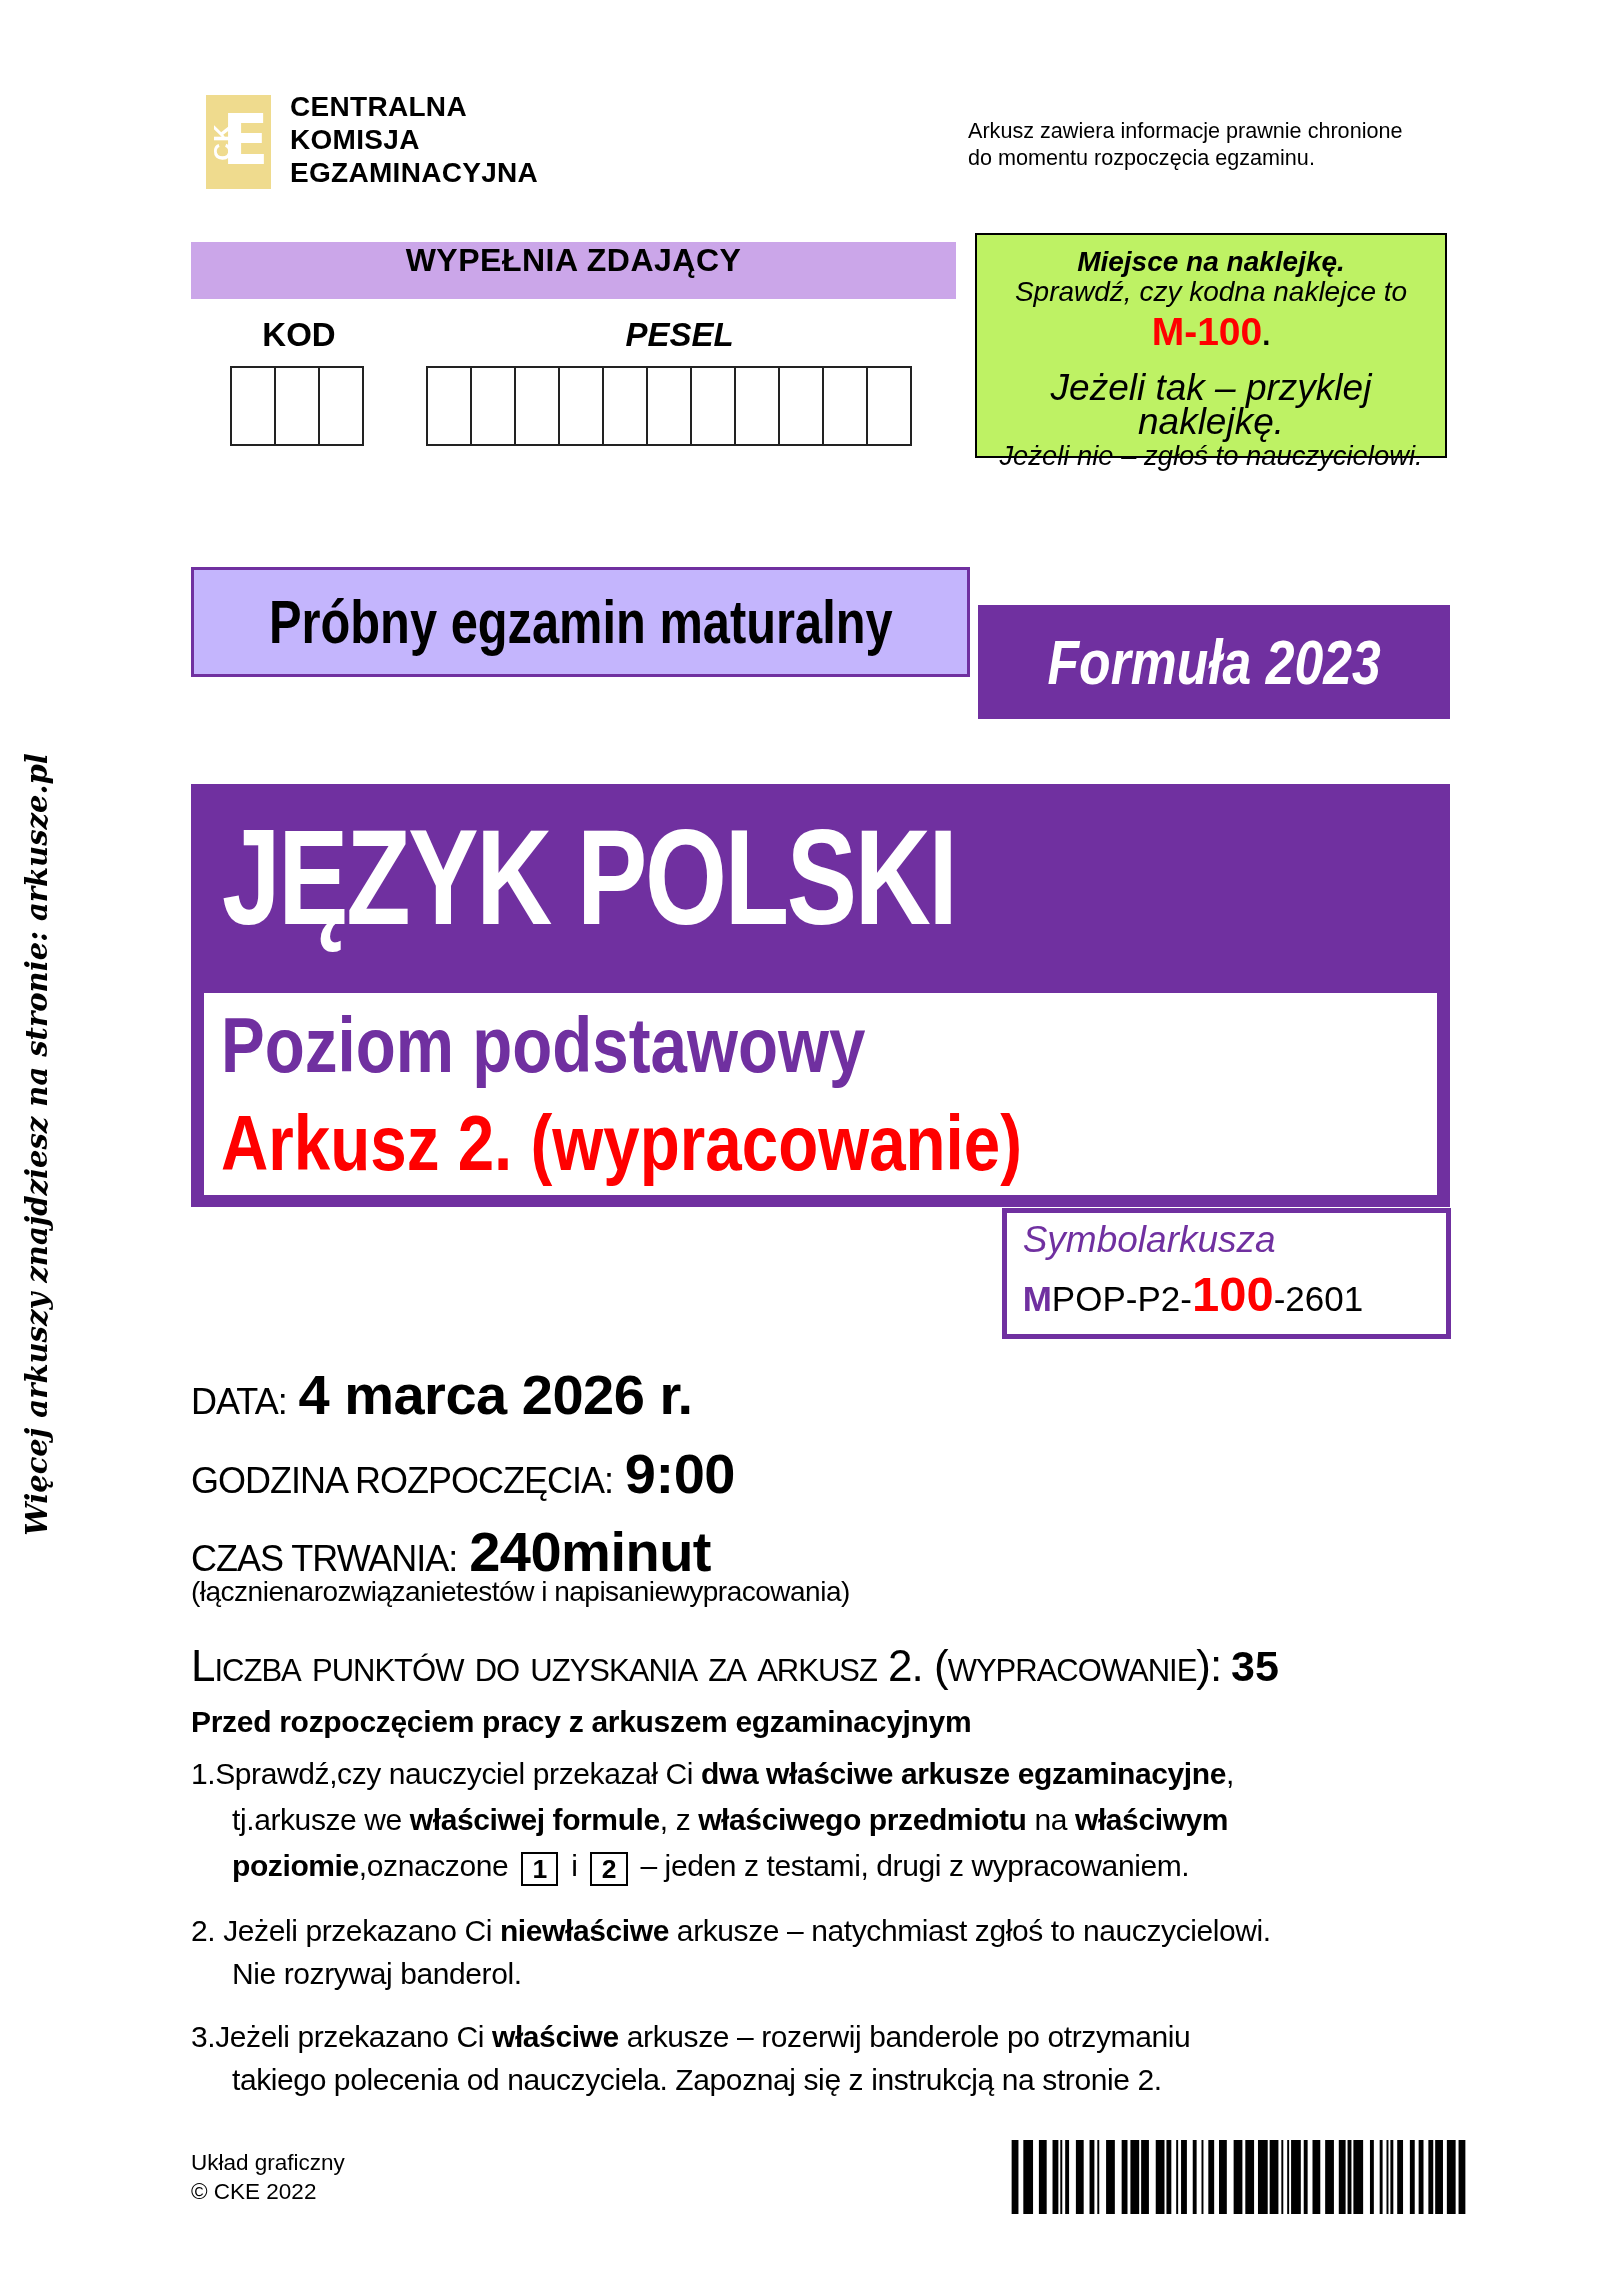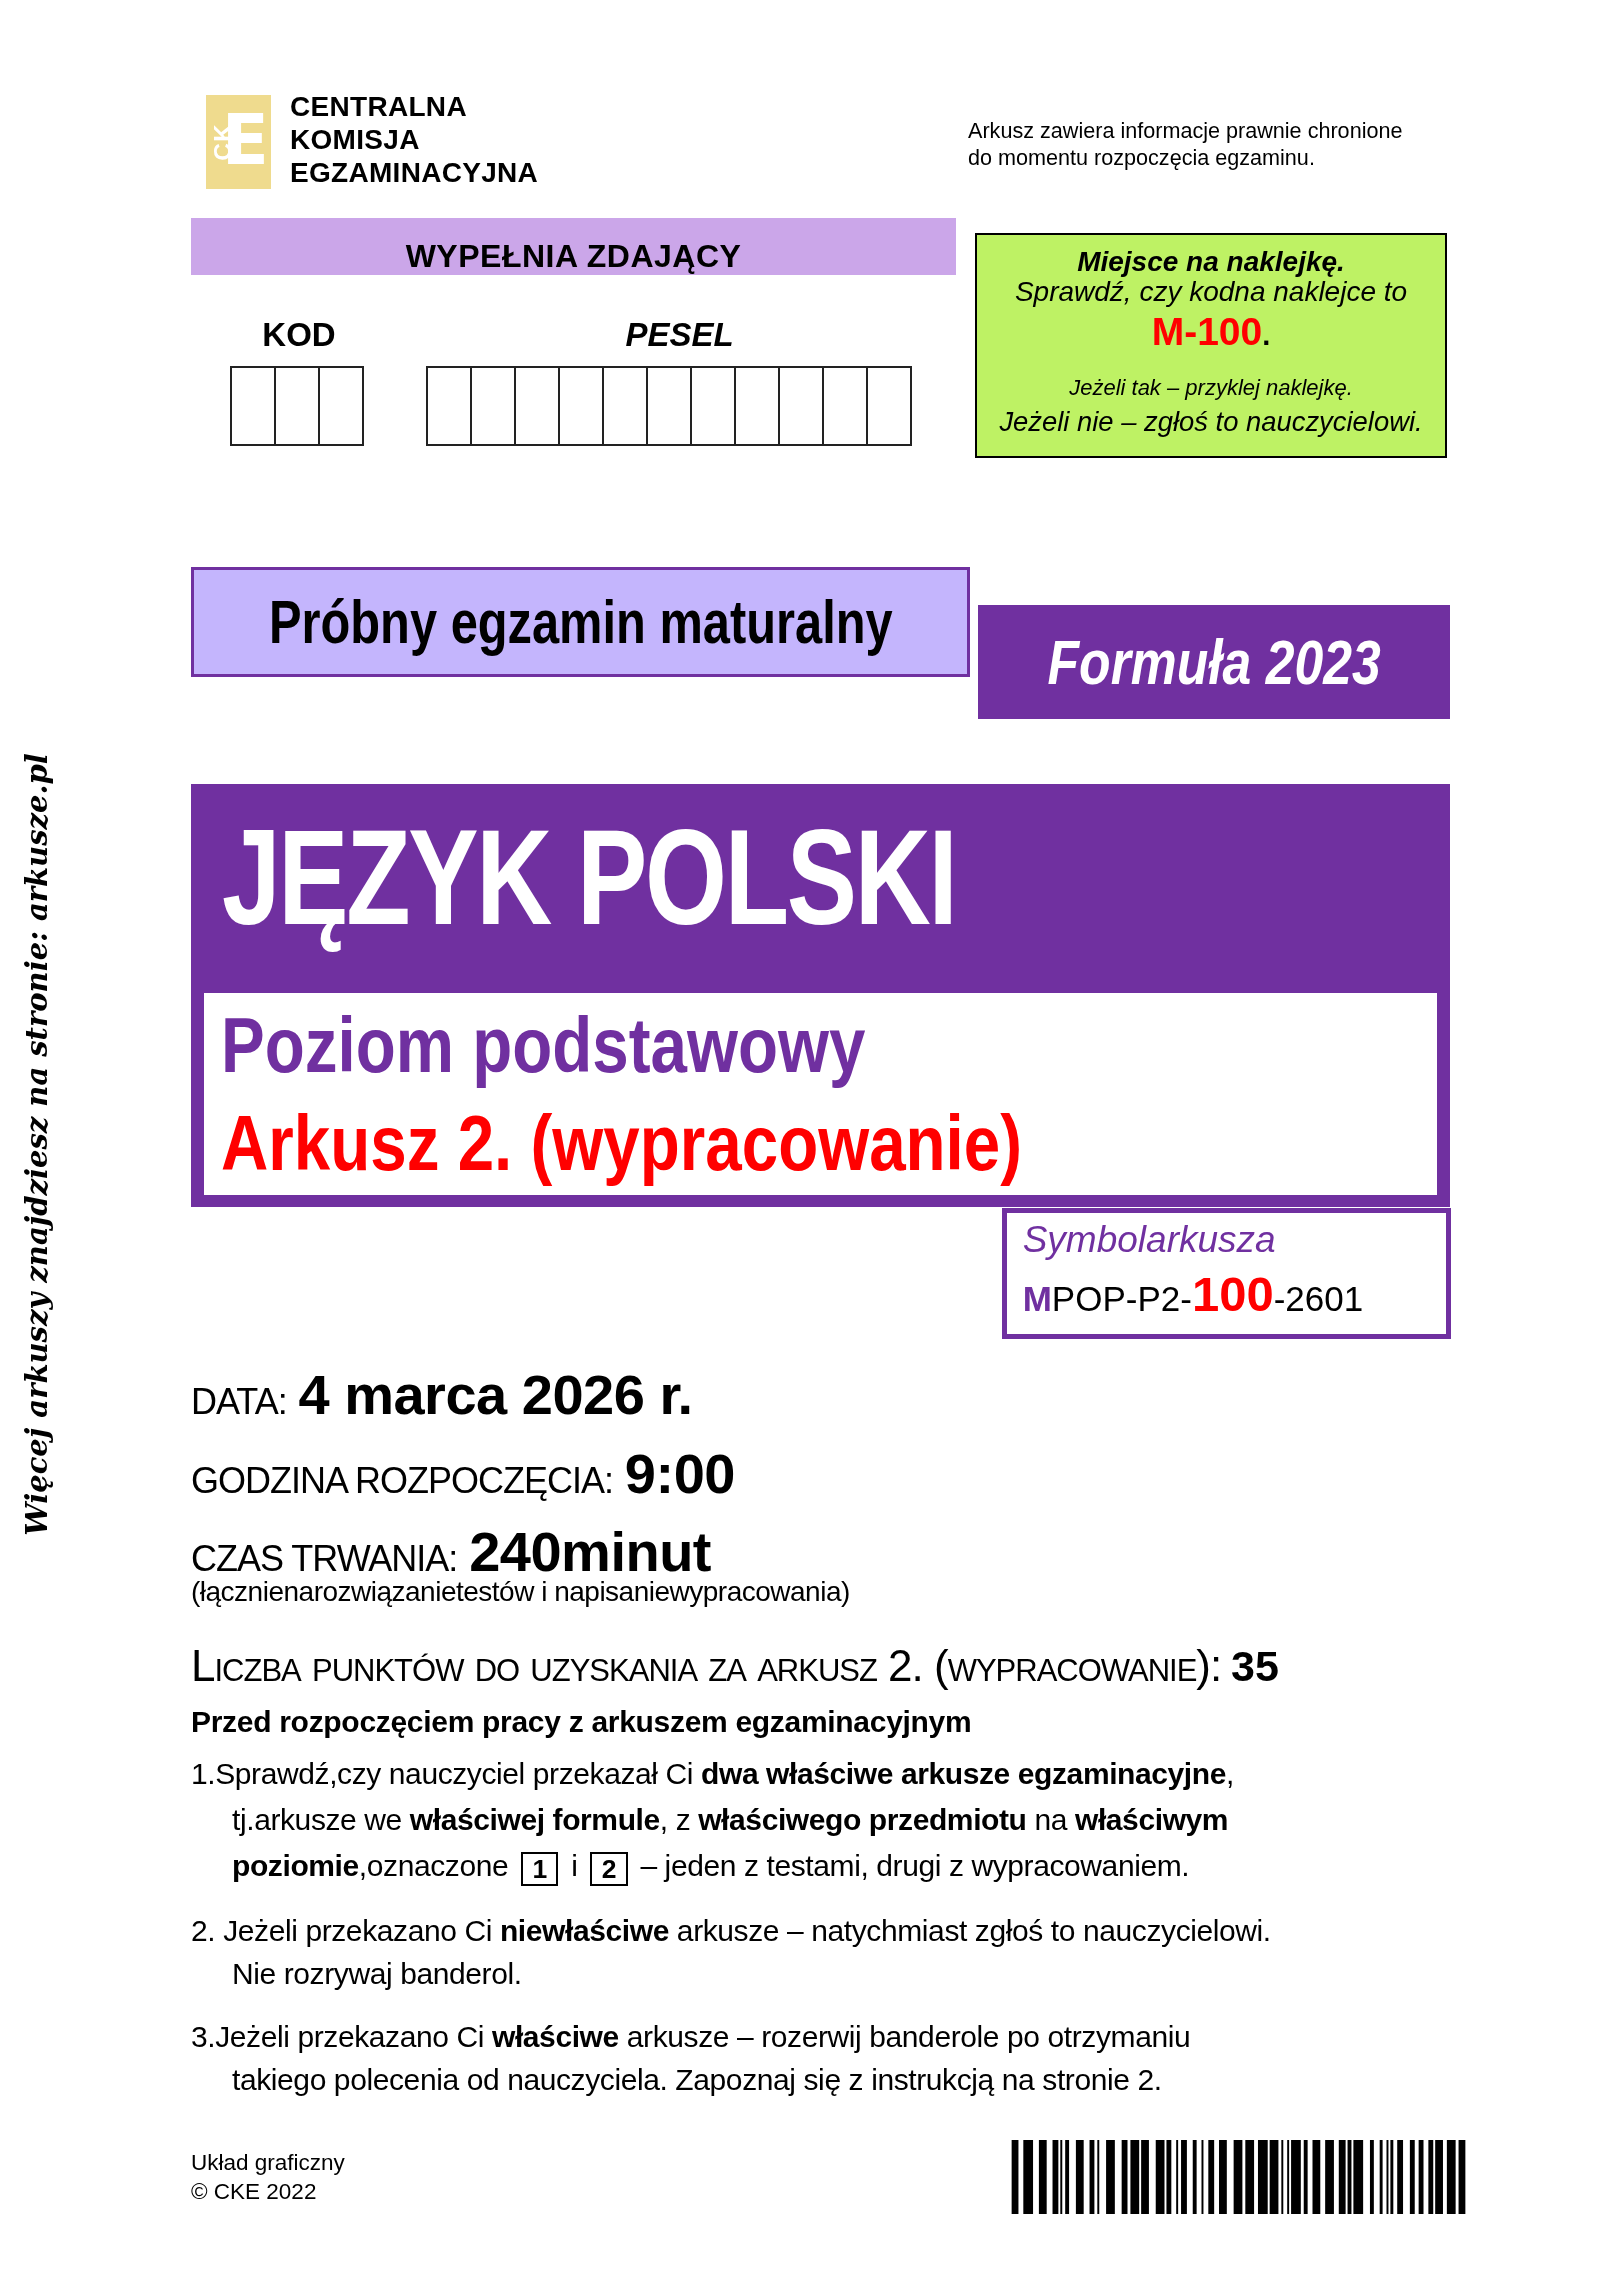--- a/index.html
+++ b/index.html
@@ -28,40 +28,40 @@
   }
   .logo-e{
     position:absolute;right:2px;top:50%;transform:translateY(-52%);
     color:#fff;font-weight:bold;font-size:69px;font-family:"DejaVu Sans",sans-serif;
   }
   .org-name{left:290px;top:90px;font-weight:bold;font-size:28px;line-height:33px;letter-spacing:0.3px;}
   .legal{left:968px;top:118px;font-size:21.6px;line-height:26.5px;}
 
   
   .fill-bar{
-    left:191px;top:218px;width:765px;height:57px;background:var(--lavender,#CBA6E9);
-    display:flex;align-items:flex-end;justify-content:center;
+    left:191px;top:242px;width:765px;height:57px;background:var(--lavender,#CBA6E9);
+    display:flex;align-items:flex-start;justify-content:center;
     font-weight:bold;font-size:32px;letter-spacing:0.5px;
   }
   .code-label{top:316px;text-align:center;font-weight:bold;font-size:33px;}
   .cells{top:366px;display:flex;}
   .cell{width:46px;height:80px;border:2px solid #222;background:#fff;box-sizing:border-box;}
   .cell + .cell{margin-left:-2px;}
 
   
   .sticker{
     left:975px;top:233px;width:472px;height:225px;border:2.9px solid #000;box-sizing:border-box;
     background:#bef264;text-align:center;padding-top:11.8px;
   }
   .sticker .l1{font-style:italic;font-weight:bold;font-size:28px;line-height:30px;}
   .sticker .l2{font-style:italic;font-size:28px;line-height:30px;}
   .sticker .code-row{line-height:47px;margin-top:1px;}
   .sticker .code{color:var(--red,#f00);font-weight:bold;font-size:39px;}
   .sticker .dot{font-size:29px;font-weight:bold;}
-  .sticker .l3{font-style:italic;font-size:22px;line-height:34px;margin-top:7.8px;}
+  .sticker .l3{font-style:italic;font-size:37px;line-height:34px;margin-top:7.8px;}
   .sticker .l4{font-style:italic;font-size:27.4px;line-height:34px;}
 
   
   .exam-type-box{
     left:191px;top:567px;width:779px;height:110px;border:3.9px solid var(--purple,#7030A0);
     box-sizing:border-box;background:#c4b5fd;display:flex;align-items:center;justify-content:center;
   }
   .exam-type-box span{font-weight:bold;font-size:61px;transform:scaleX(.8);white-space:nowrap;}
   .formula-box{
     left:978px;top:567px;width:472px;height:114px;background:var(--purple,#7030A0);

